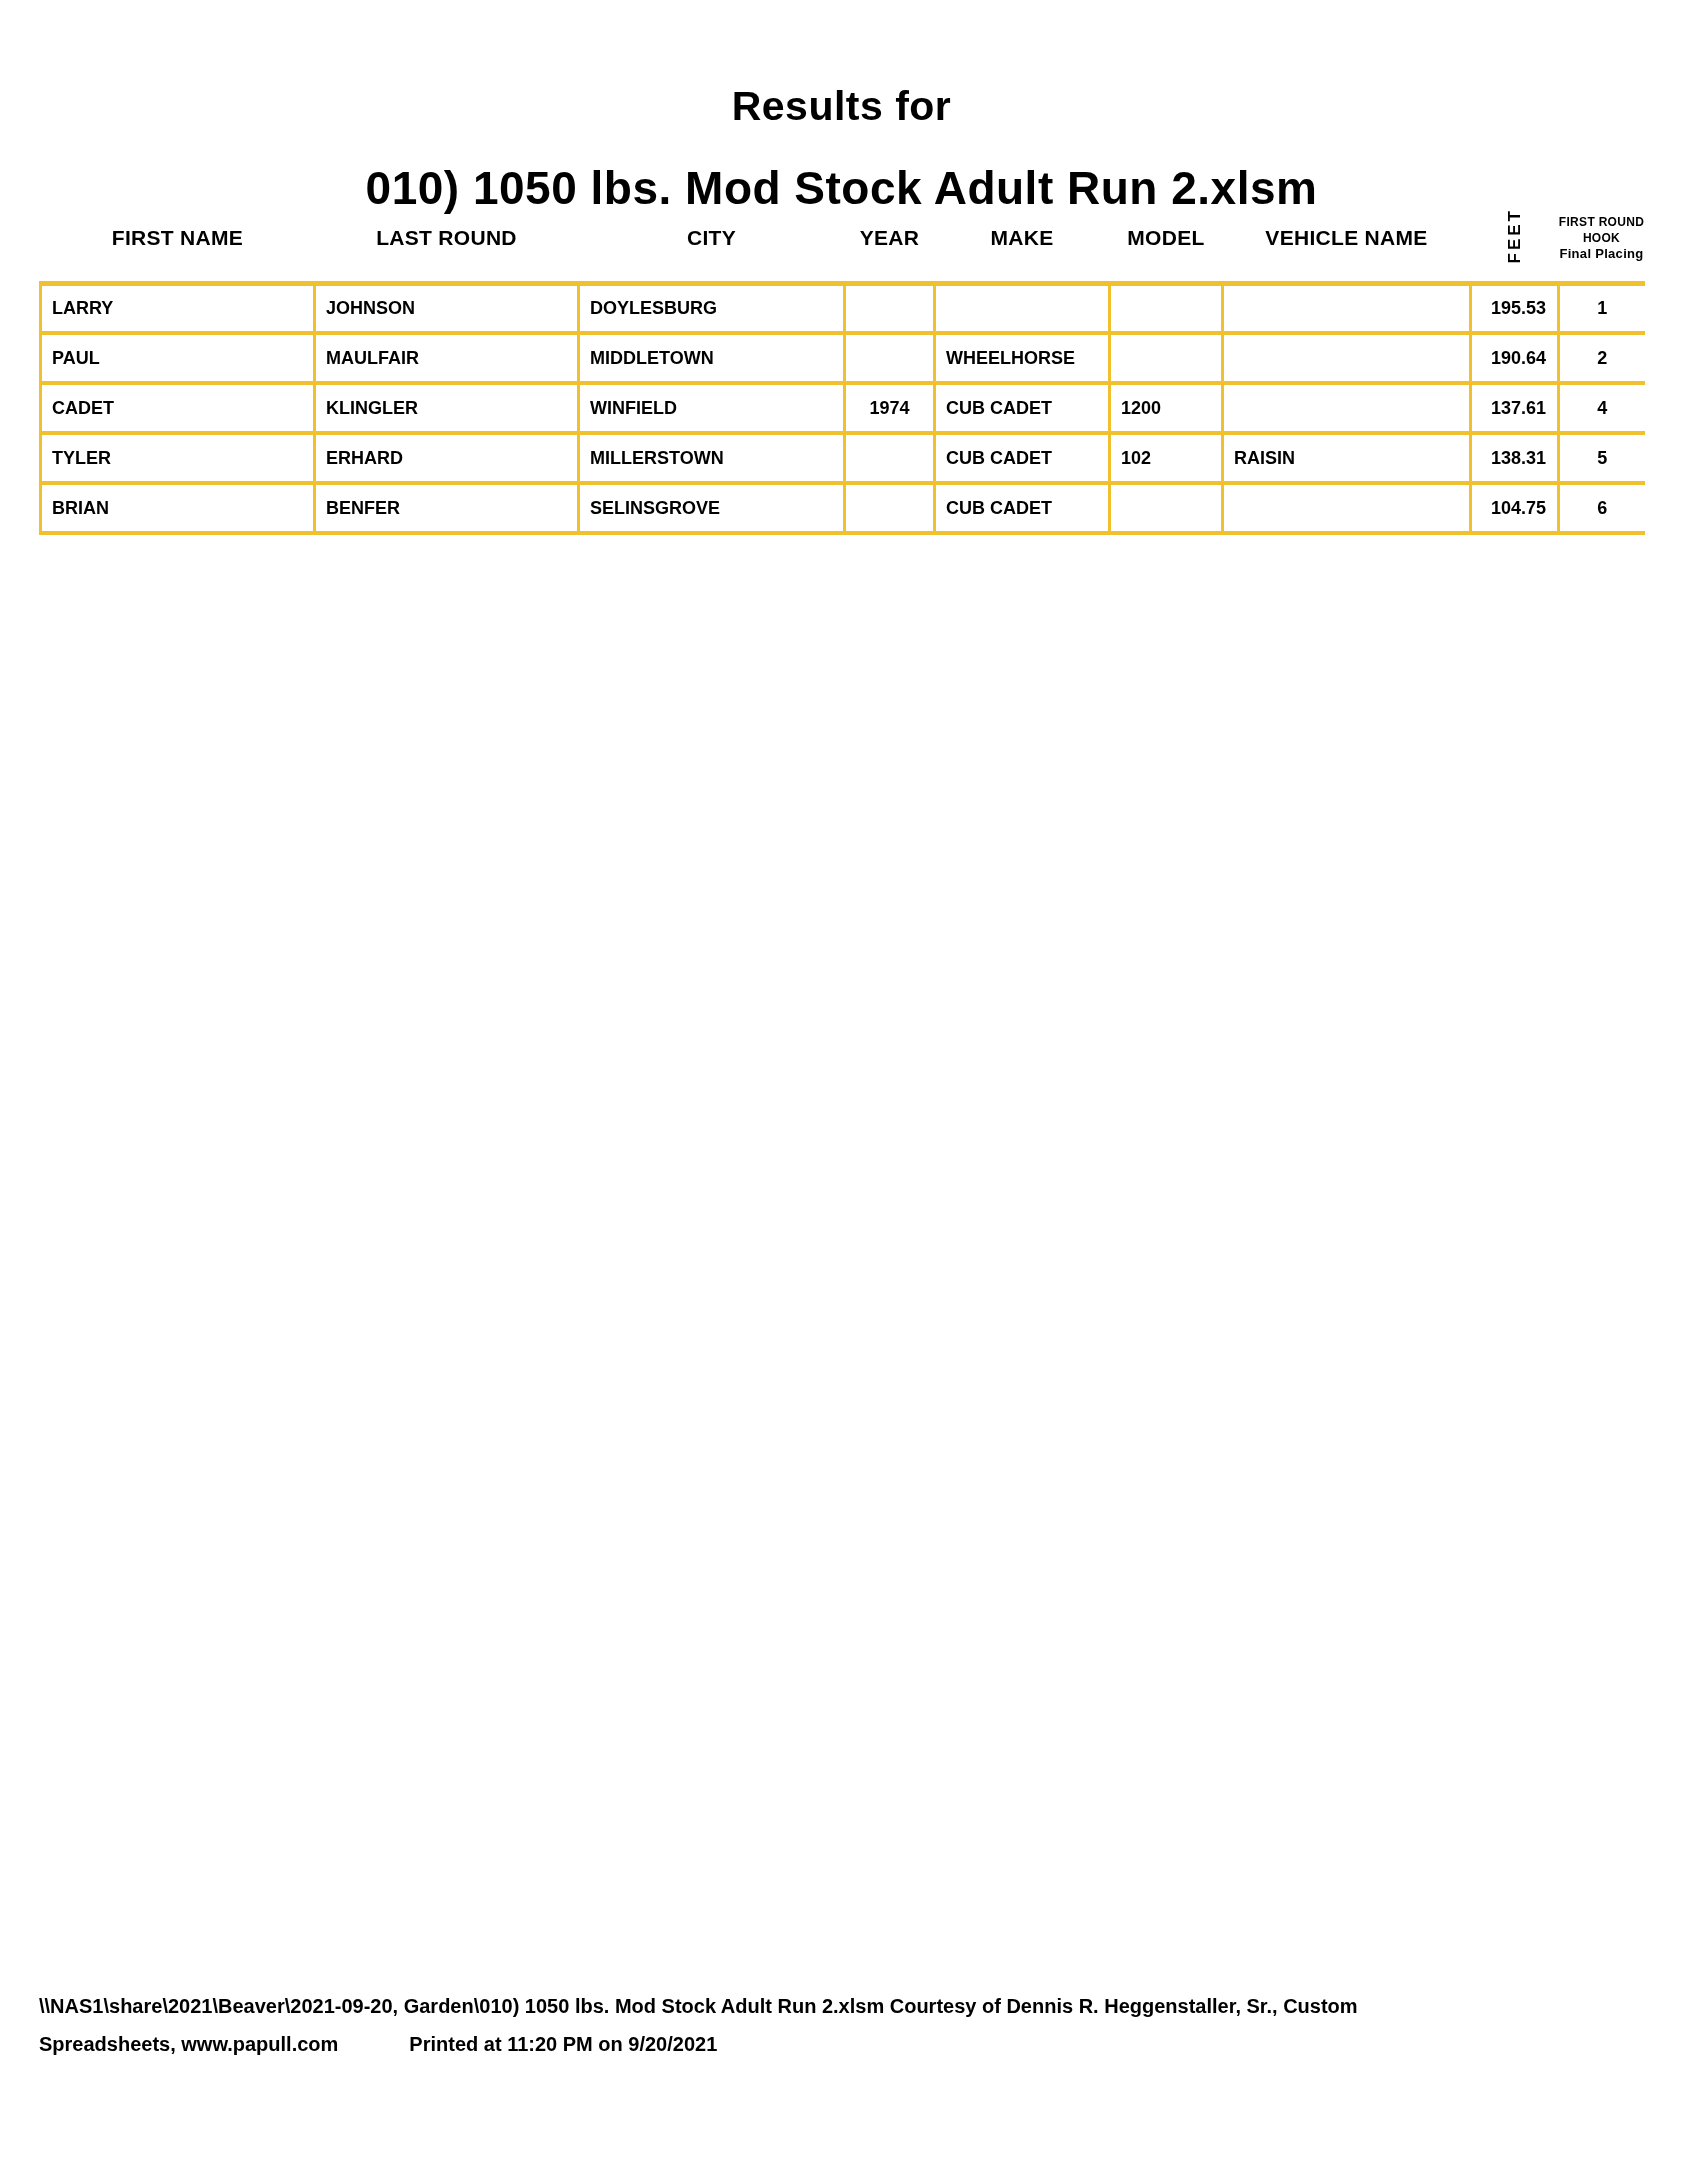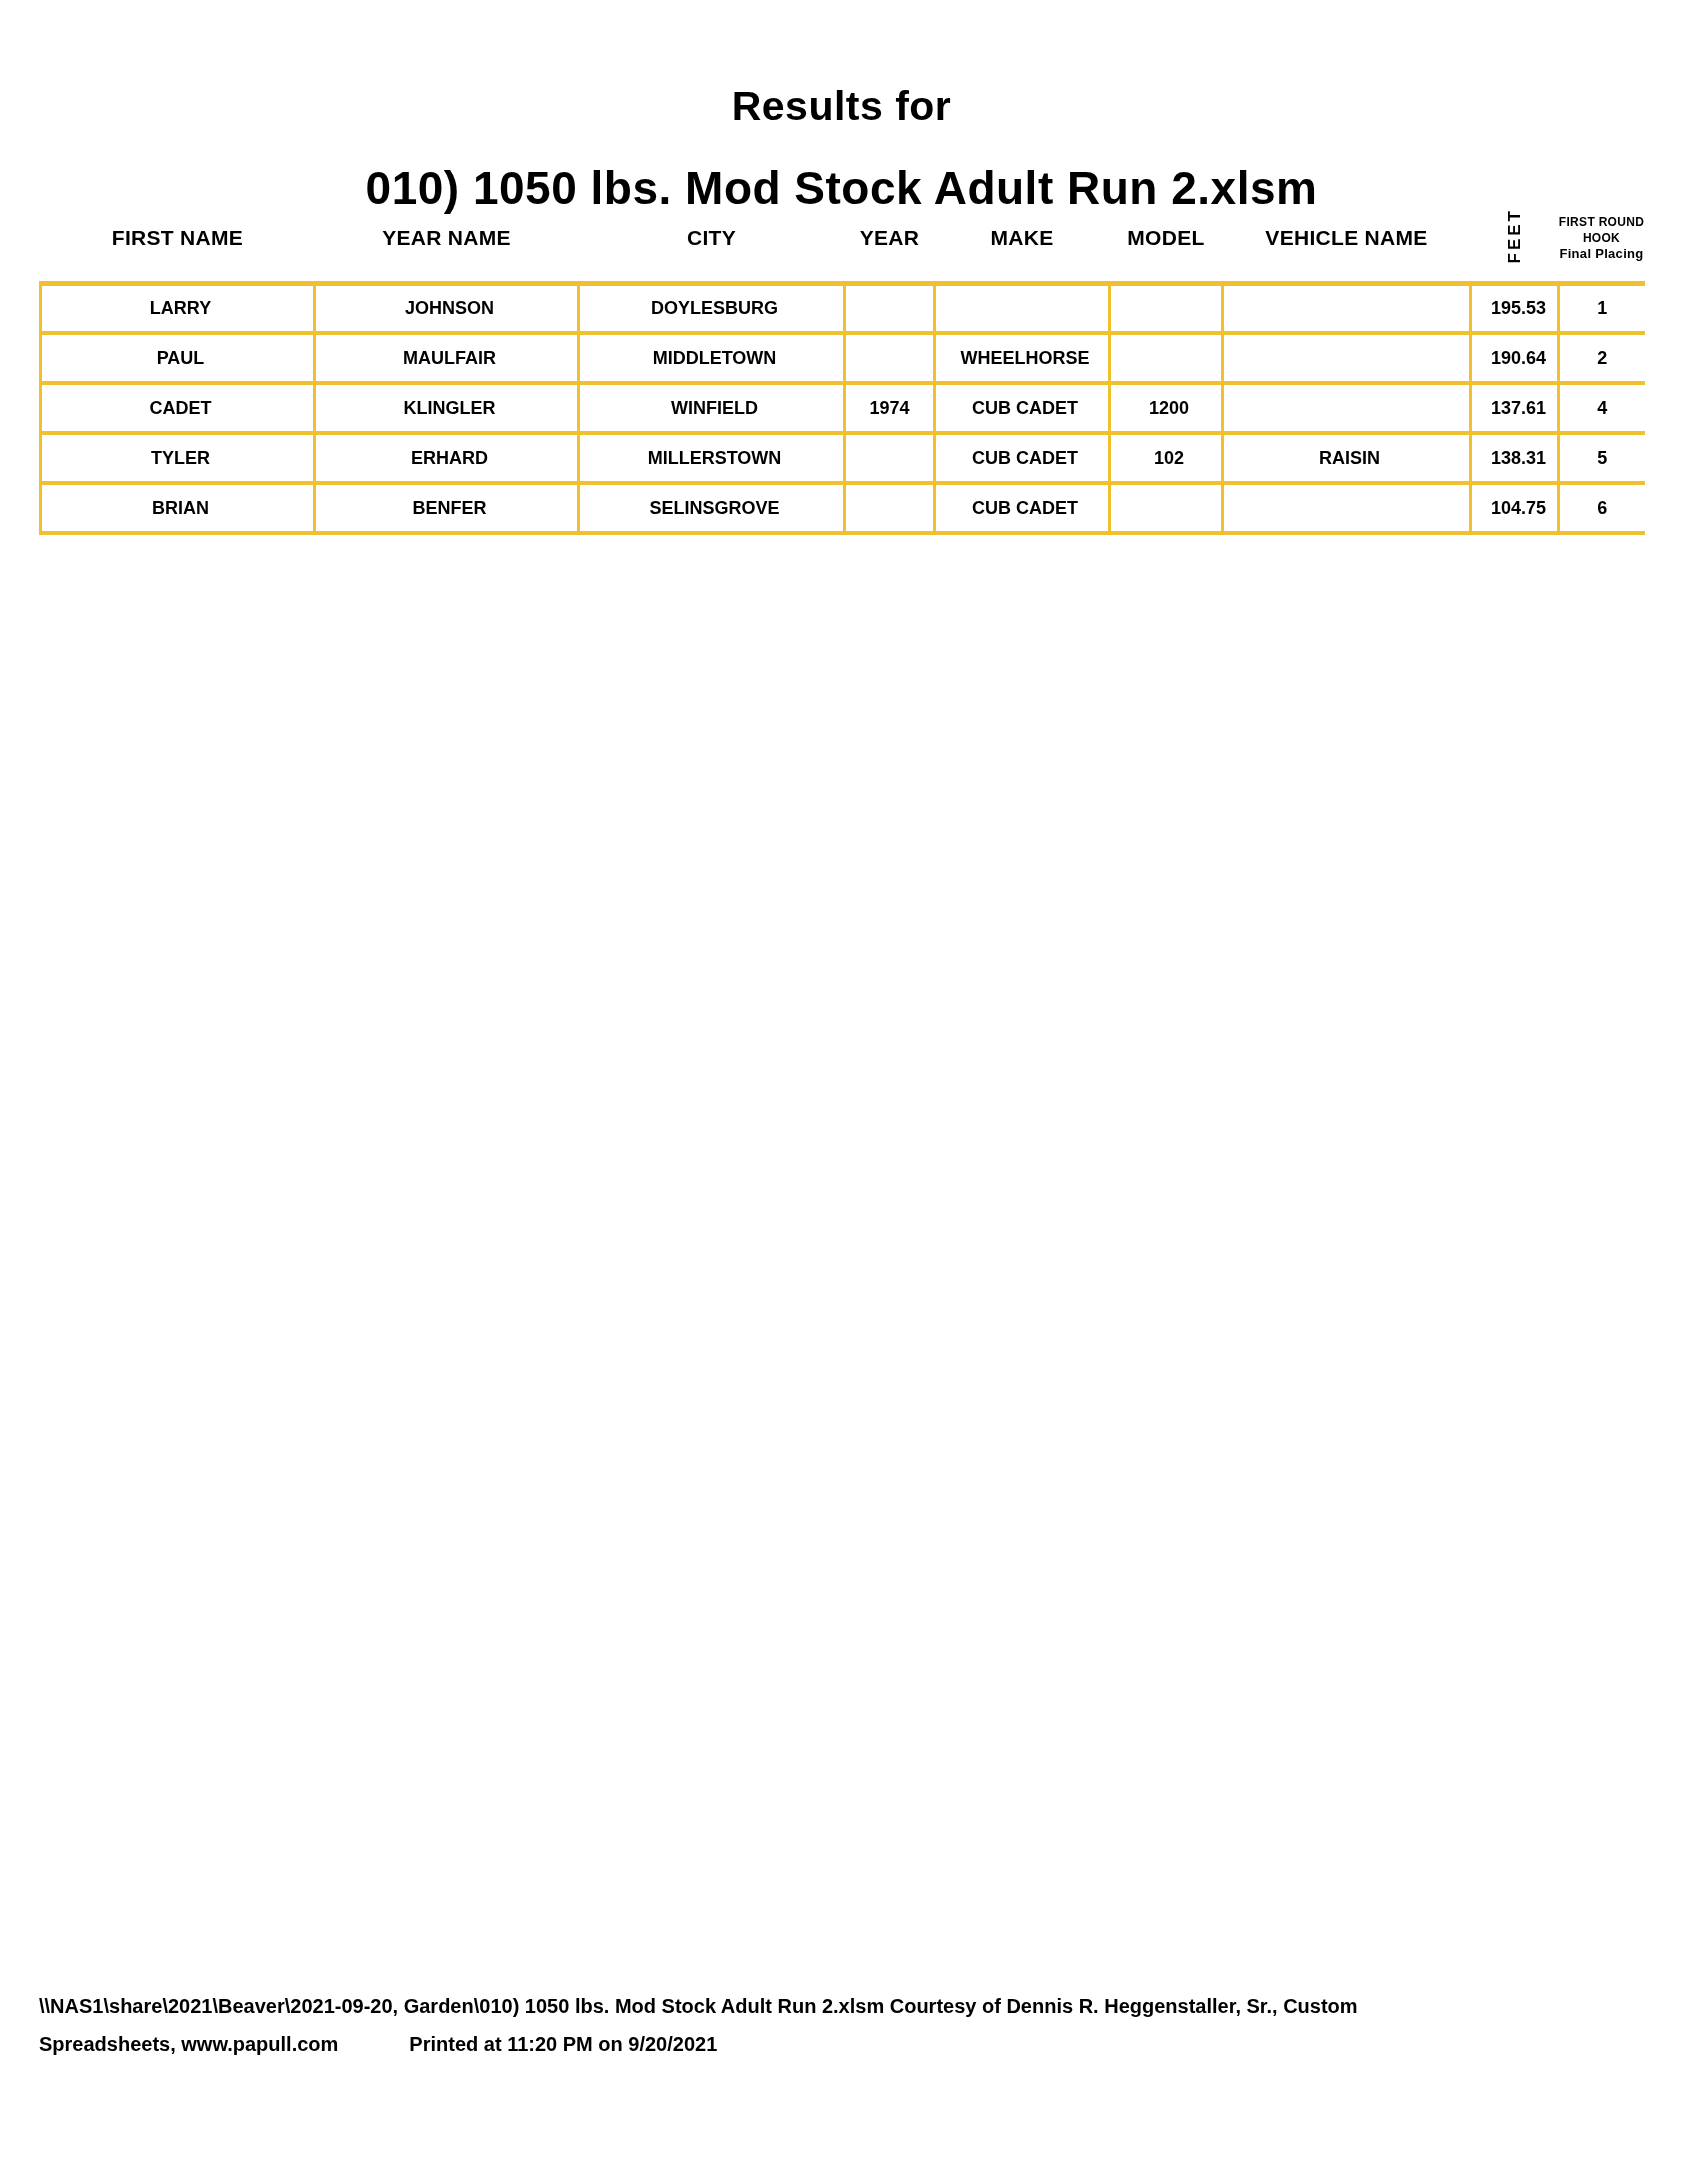--- a/index.html
+++ b/index.html
@@ -55,21 +55,21 @@
   th .placing-head .ph3 { font-size: 13px; }
 
   tbody td {
     border: 3px solid var(--border-yellow);
     border-top-width: 4px;
     border-bottom-width: 4px;
     height: 50px;
     vertical-align: middle;
     font-size: 18px;
     padding: 0 4px 0 10px;
-    text-align: center;
+    text-align: left;
     overflow: hidden;
     white-space: nowrap;
     background: var(--paper);
   }
   tbody tr:first-child td { border-top-width: 5px; }
   tbody tr:last-child td  { border-bottom-width: 4px; }
   td.col-year    { text-align: center; padding: 0; }
   td.col-feet    { text-align: right;  padding: 0 11px 0 0; }
   td.col-placing { text-align: center; padding: 0; border-right: none; }
 
@@ -103,21 +103,21 @@
       <col style="width:90px">
         <col style="width:175px">
         <col style="width:113px">
       <col style="width:248px">
         <col style="width:88px">
         <col style="width:86px">
     </colgroup>
     <thead>
       <tr>
         <th>FIRST NAME</th>
-        <th>YEAR NAME</th>
+        <th>LAST ROUND</th>
         <th>CITY</th>
         <th>YEAR</th>
         <th>MAKE</th>
         <th>MODEL</th>
         <th>VEHICLE NAME</th>
         <th>
           <span class="vertical-label">FEET</span>
         </th>
         <th>
           <div class="placing-head">

